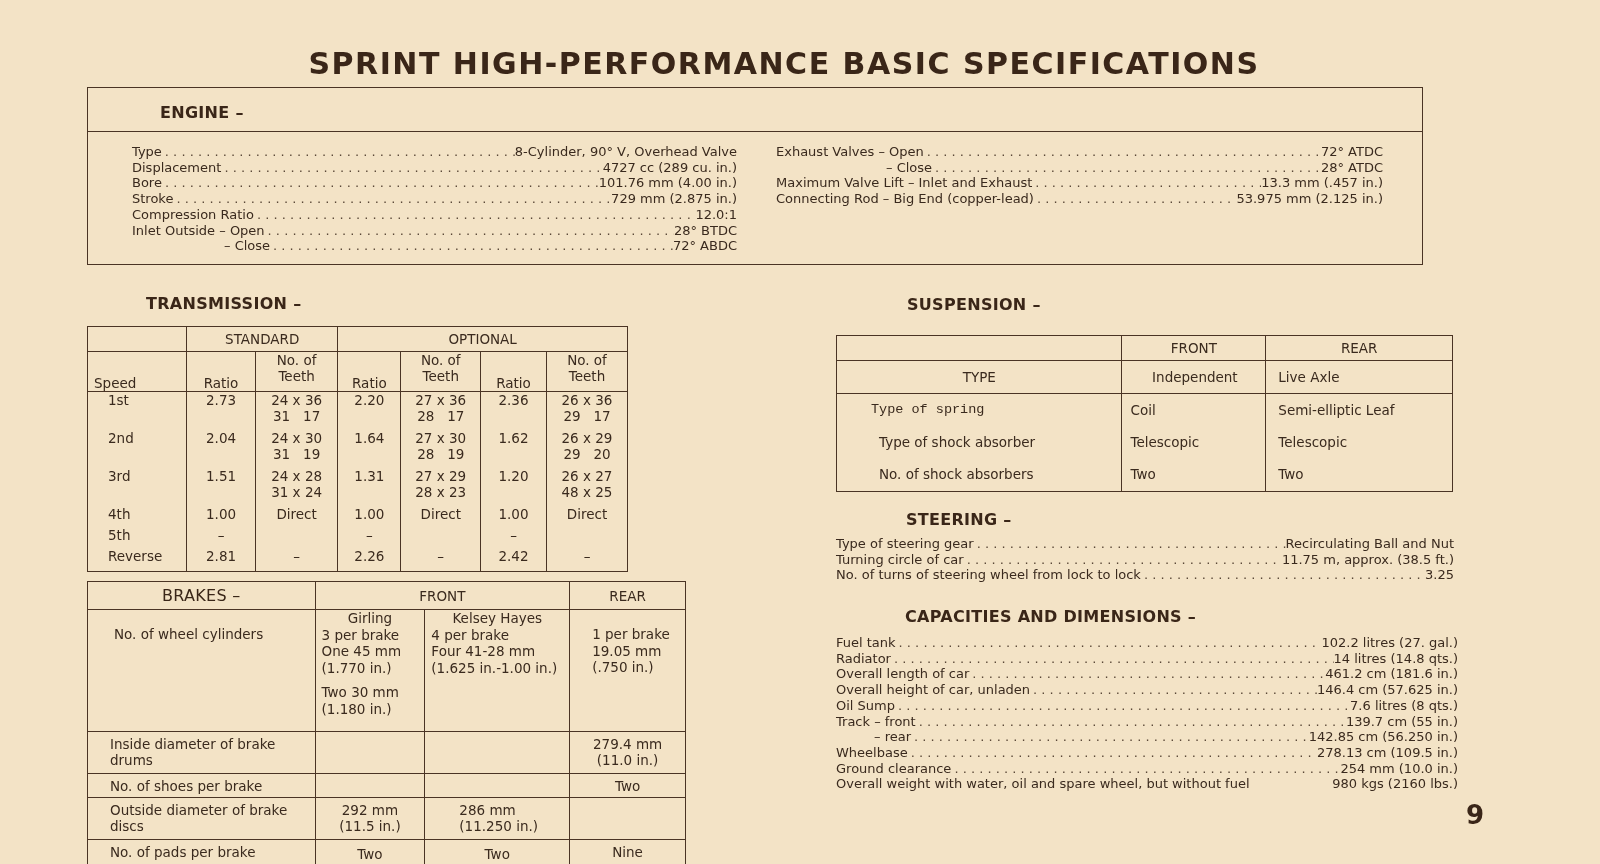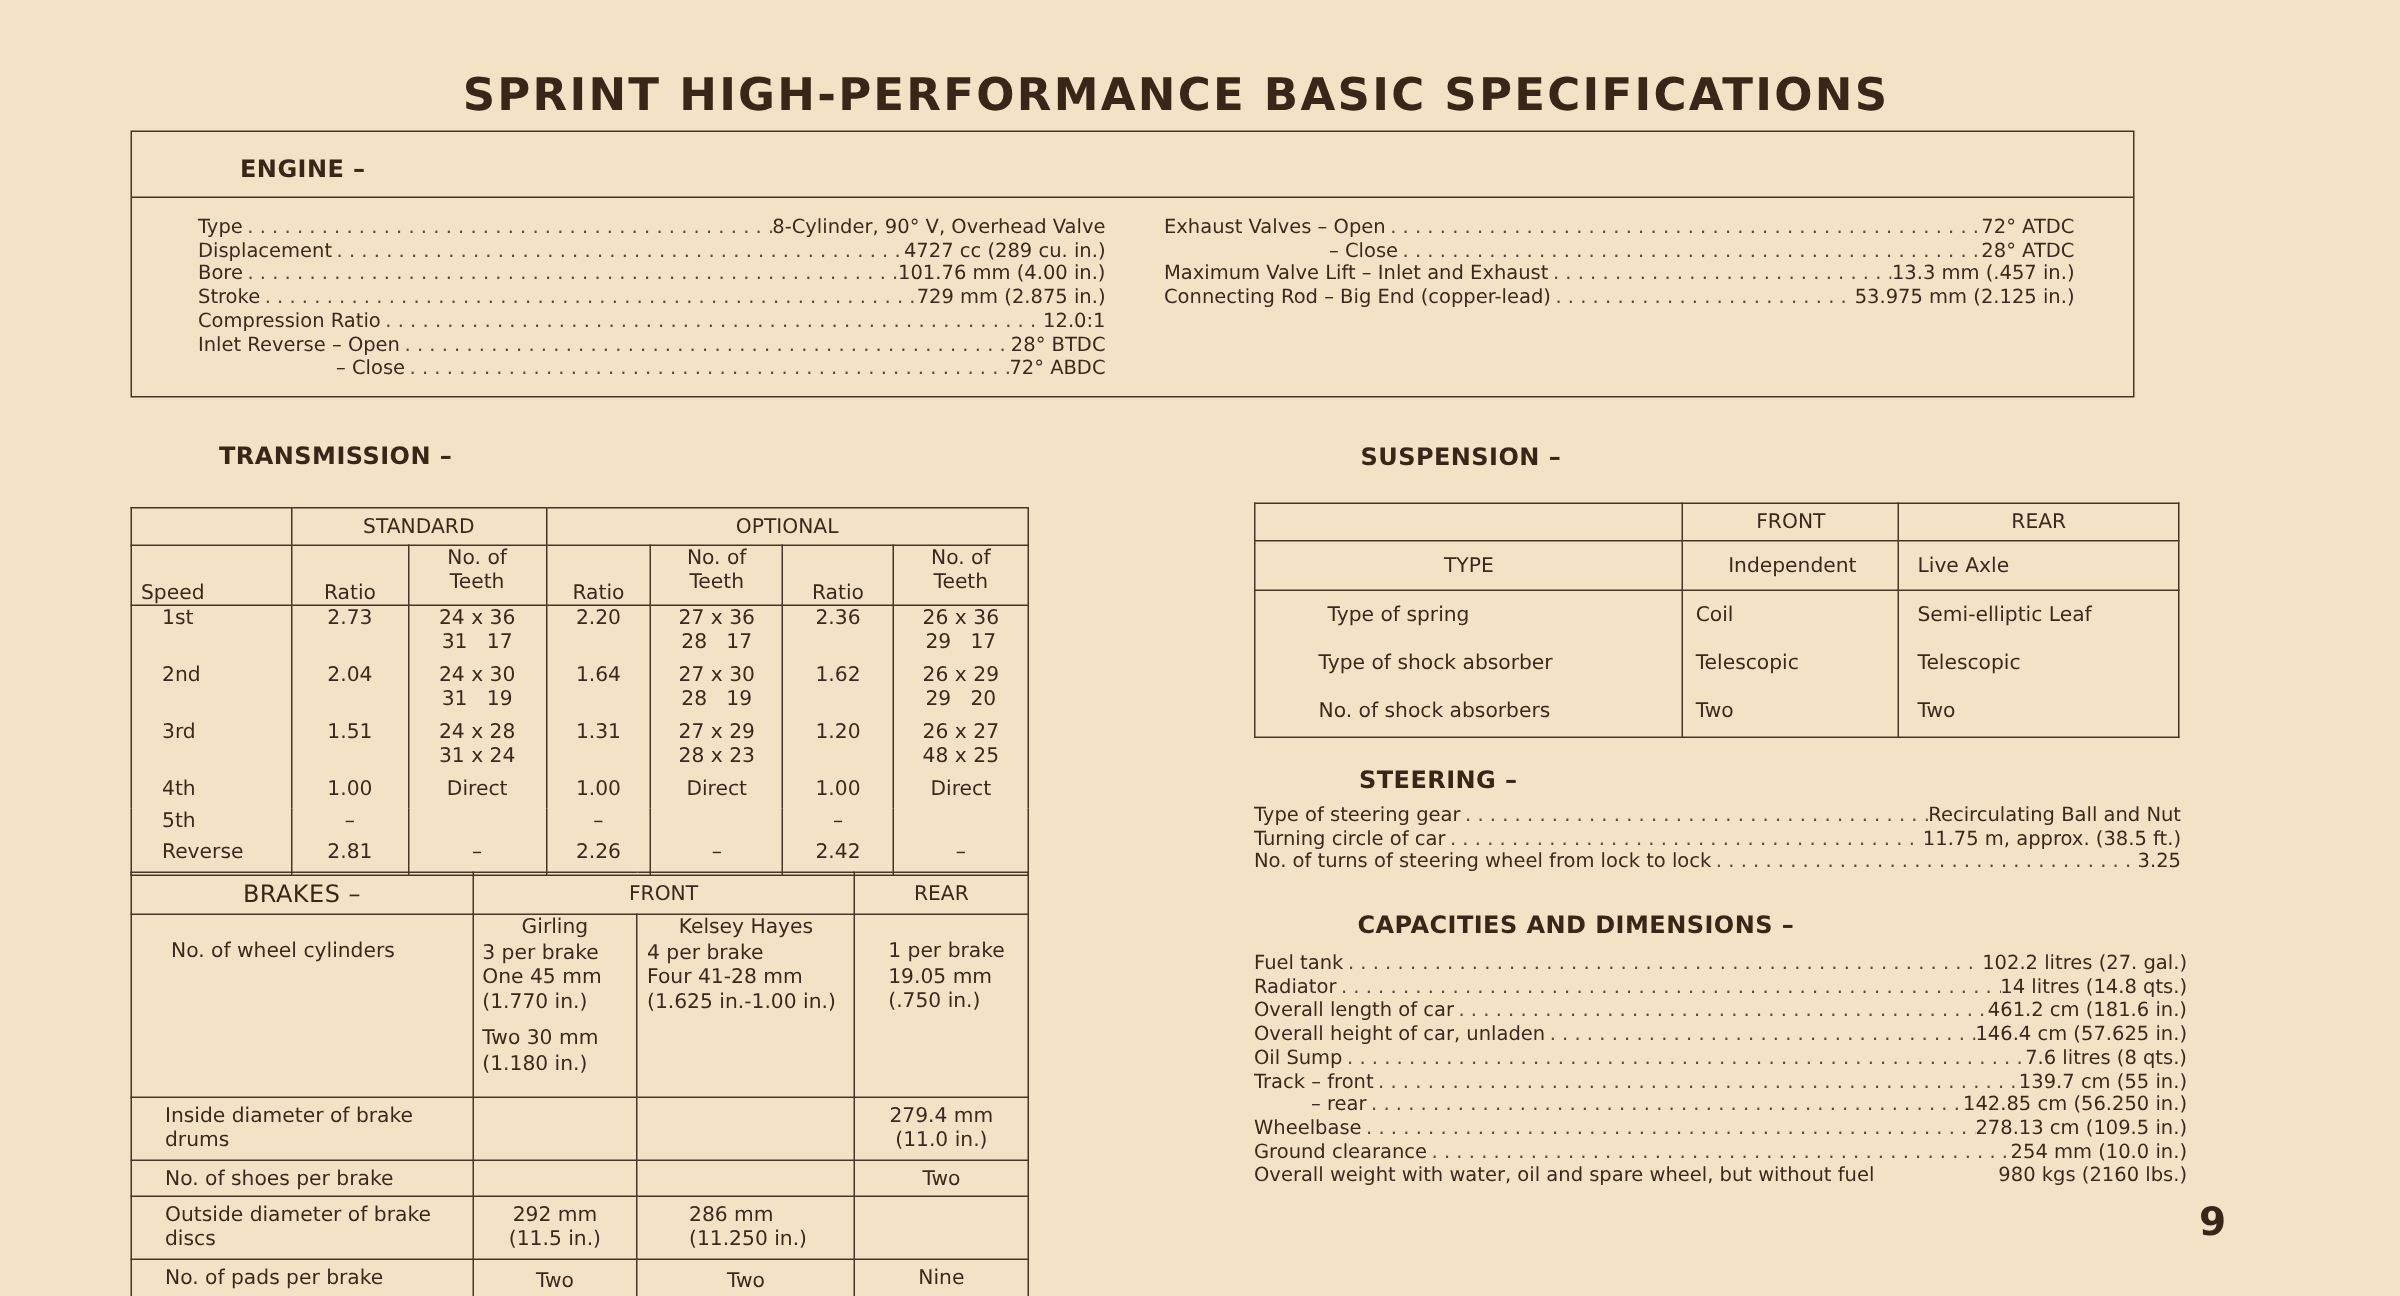--- a/index.html
+++ b/index.html
@@ -65,21 +65,21 @@
         <span class="lbl">Stroke</span>
         <span class="dots"></span>
         <span class="val">729 mm (2.875 in.)</span>
       </div>
     <div class="row">
         <span class="lbl">Compression Ratio</span>
         <span class="dots"></span>
         <span class="val">12.0:1</span>
       </div>
     <div class="row">
-        <span class="lbl">Inlet Reverse – Open</span>
+        <span class="lbl">Inlet Outside – Open</span>
         <span class="dots"></span>
         <span class="val">28° BTDC</span>
       </div>
     <div class="row">
         <span class="lbl indent">– Close</span>
         <span class="dots"></span>
         <span class="val">72° ABDC</span>
       </div>
   </div>
 
@@ -101,21 +101,21 @@
       </div>
     <div class="row">
         <span class="lbl">Connecting Rod – Big End (copper-lead)</span>
         <span class="dots"></span>
         <span class="val">53.975 mm (2.125 in.)</span>
       </div>
   </div>
 </div>
 
 <div class="abs sec-h" style="left:146px; top:294px;">TRANSMISSION –</div>
-<table class="abs grid trans" style="left:87px; top:338px; width:599px;">
+<table class="abs grid trans" style="left:87px; top:326px; width:541px;">
   <colgroup>
       <col style="width:107px">
       <col style="width:78px">
       <col style="width:92px">
       <col style="width:70px">
       <col style="width:88px">
       <col style="width:74px">
       <col style="width:90px">
     </colgroup>
   <tbody>
@@ -310,21 +310,21 @@
     <td></td>
     <td class="c" style="vertical-align:middle;">FRONT</td>
     <td class="c" style="vertical-align:middle;">REAR</td>
   </tr>
   <tr style="height:33px;">
     <td class="c" style="vertical-align:middle;">TYPE</td>
     <td style="vertical-align:middle; padding-left:8px;text-align:center;">Independent</td>
     <td style="vertical-align:middle; padding-left:12px;">Live Axle</td>
   </tr>
   <tr style="height:32px;">
-    <td style="border-bottom:none; vertical-align:middle; padding-left:48px;">Type of spring</td>
+    <td style="border-bottom:none; vertical-align:middle; padding-left:34px;font-family:Liberation Mono, monospace;">Type of spring</td>
     <td style="border-bottom:none; vertical-align:middle; padding-left:8px;">Coil</td>
     <td style="border-bottom:none; vertical-align:middle; padding-left:12px;">Semi-elliptic Leaf</td>
   </tr>
   <tr style="height:32px;">
     <td style="border-top:none; border-bottom:none; vertical-align:middle; padding-left:42px;">Type of shock absorber</td>
     <td style="border-top:none; border-bottom:none; vertical-align:middle; padding-left:8px;">Telescopic</td>
     <td style="border-top:none; border-bottom:none; vertical-align:middle; padding-left:12px;">Telescopic</td>
   </tr>
   <tr style="height:34px;">
     <td style="border-top:none; vertical-align:middle; padding-left:42px;">No. of shock absorbers</td>

